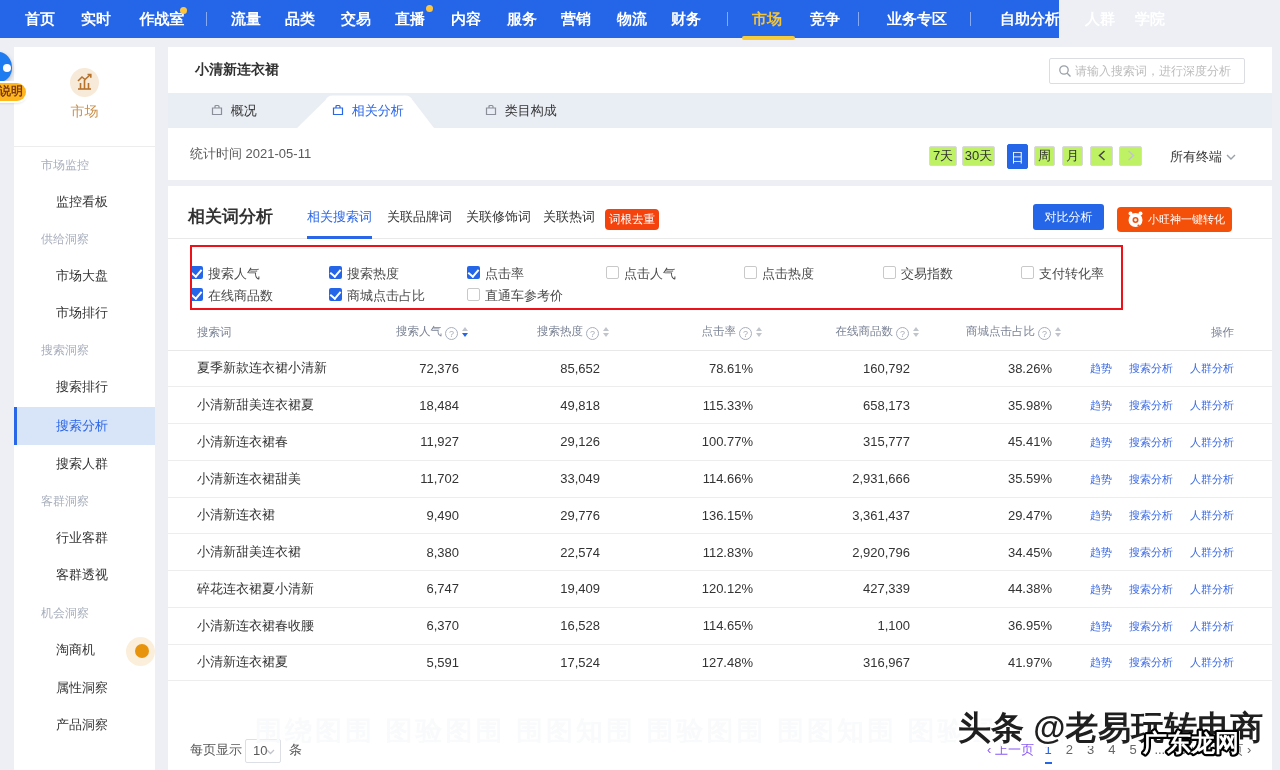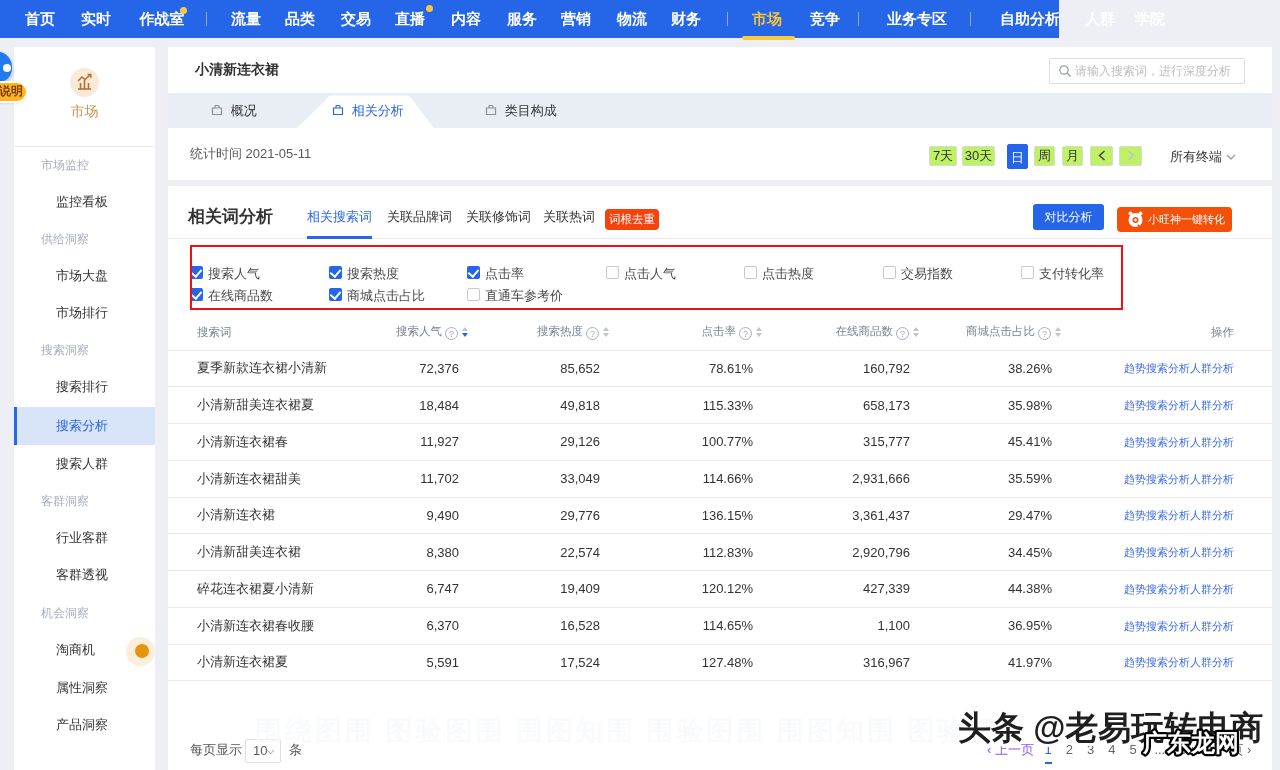--- a/index.html
+++ b/index.html
@@ -67,21 +67,21 @@
 .cb.u { background:#fff; border:1px solid #C9C9C9; }
 .cblab { position:absolute; top:-1px; font-size:13px; color:#4a4a4a; white-space:nowrap; }
 
 
 #tbl { position:absolute; left:0; top:129px; width:1104px; }
 #tbl table { width:1104px; border-collapse:collapse; table-layout:fixed; }
 #tbl th { font-weight:400; color:#7A8294; font-size:11.5px; height:35px; border-bottom:1px solid #E8E8E8; text-align:right; padding:0; white-space:nowrap; }
 #tbl td { font-size:13px; color:#333; height:36.75px; border-bottom:1px solid #EDEDED; text-align:right; padding:0; white-space:nowrap; }
 #tbl th.l, #tbl td.l { text-align:left; padding-left:29px; }
 #tbl th.op, #tbl td.op { padding-right:38px; }
-#tbl td.op a { color:#3D6BE4; text-decoration:none; margin-left:0; font-size:11px; }
+#tbl td.op a { color:#3D6BE4; text-decoration:none; margin-left:17px; font-size:11px; }
 #tbl th u { text-decoration:none; position:relative; right:-10px; }
 .qm { display:inline-block; width:13px; height:13px; border:1px solid #A8AEBC; border-radius:50%; font-size:9px; line-height:13px; text-align:center; color:#A8AEBC; margin-left:3px; vertical-align:-2px; }
 .srt { display:inline-block; width:7px; margin-left:4px; vertical-align:-2px; }
 .srt b { display:block; width:0; height:0; border-left:3.5px solid transparent; border-right:3.5px solid transparent; }
 .srt .up { border-bottom:4px solid #C0C4CC; margin-bottom:2px; }
 .srt .dn { border-top:4px solid #C0C4CC; }
 .srt .dn.on { border-top-color:#2565E8; }
 
 
 #pgsize { position:absolute; left:22px; top:552px; height:24px; line-height:24px; font-size:13px; color:#595959; }

